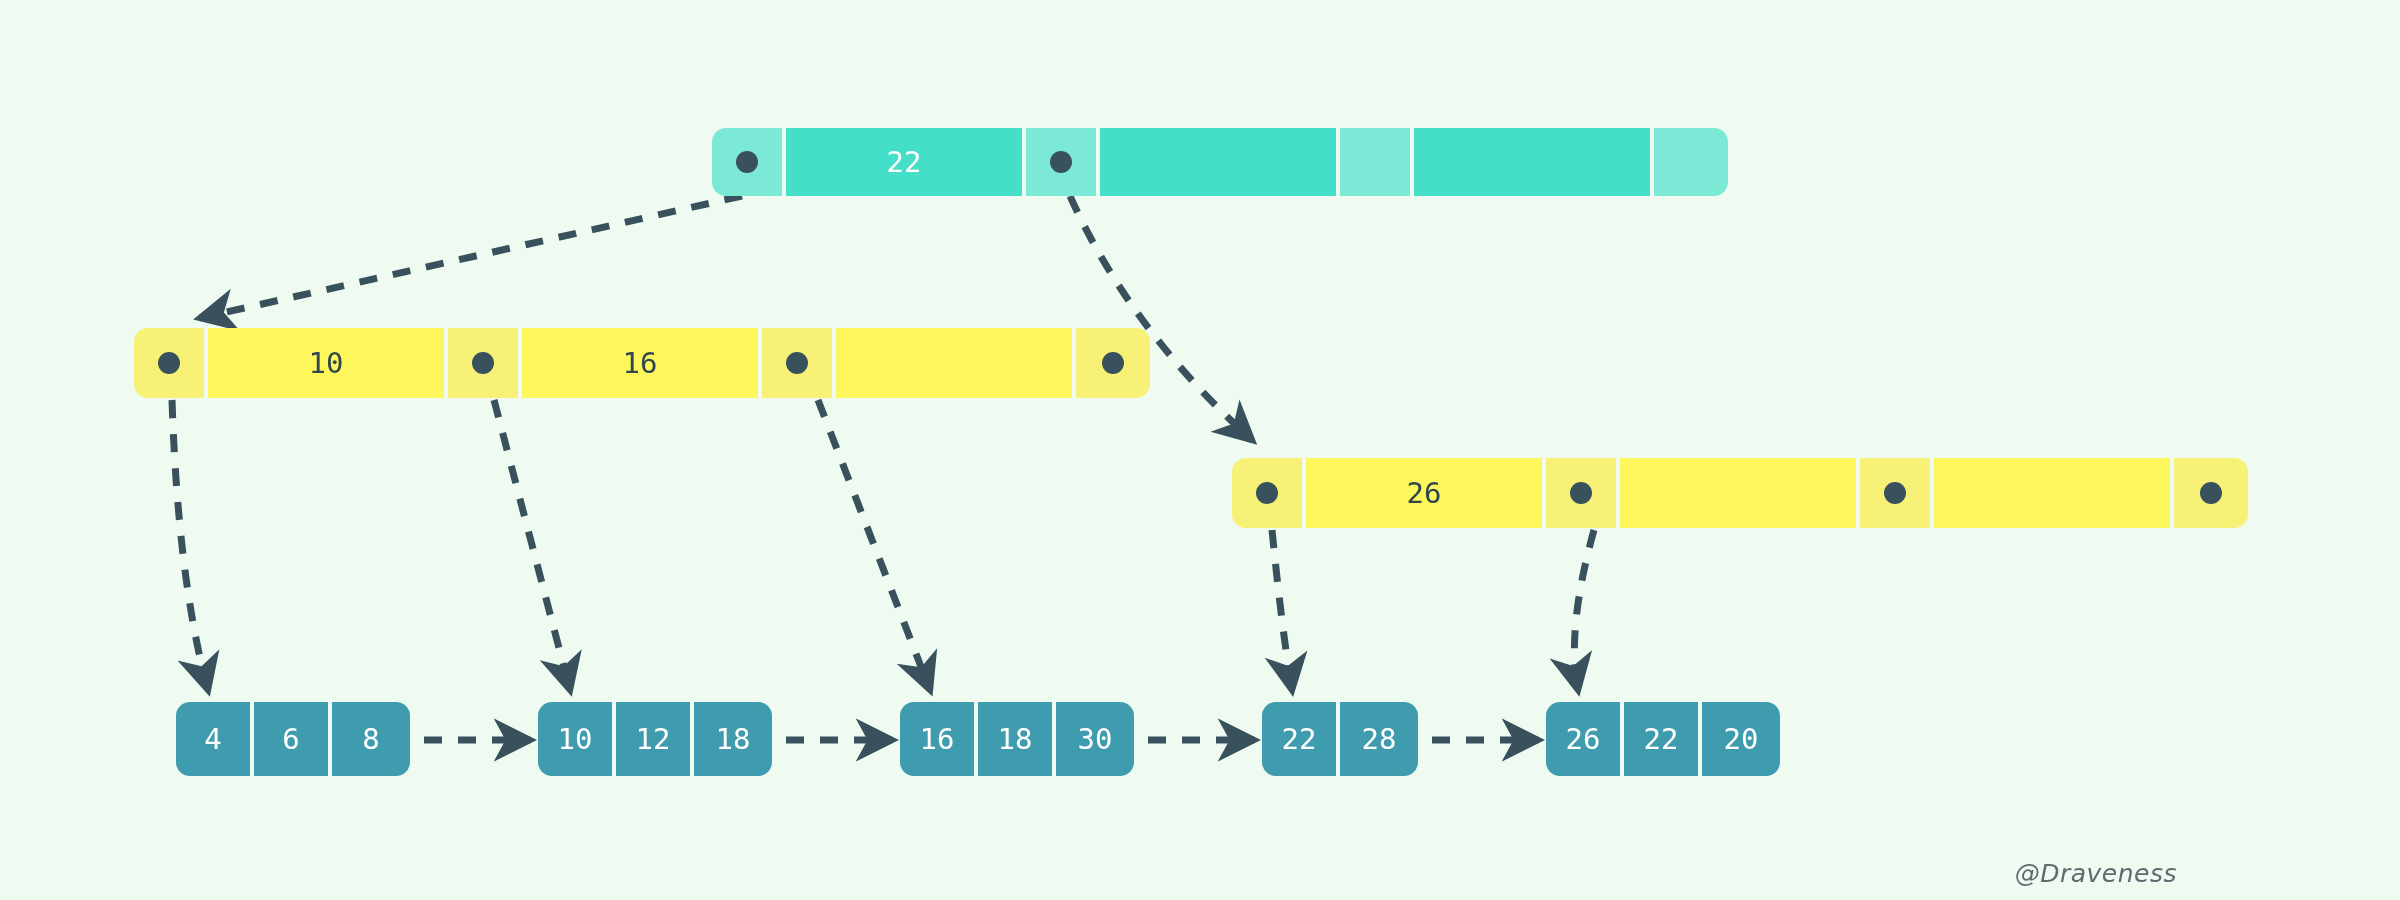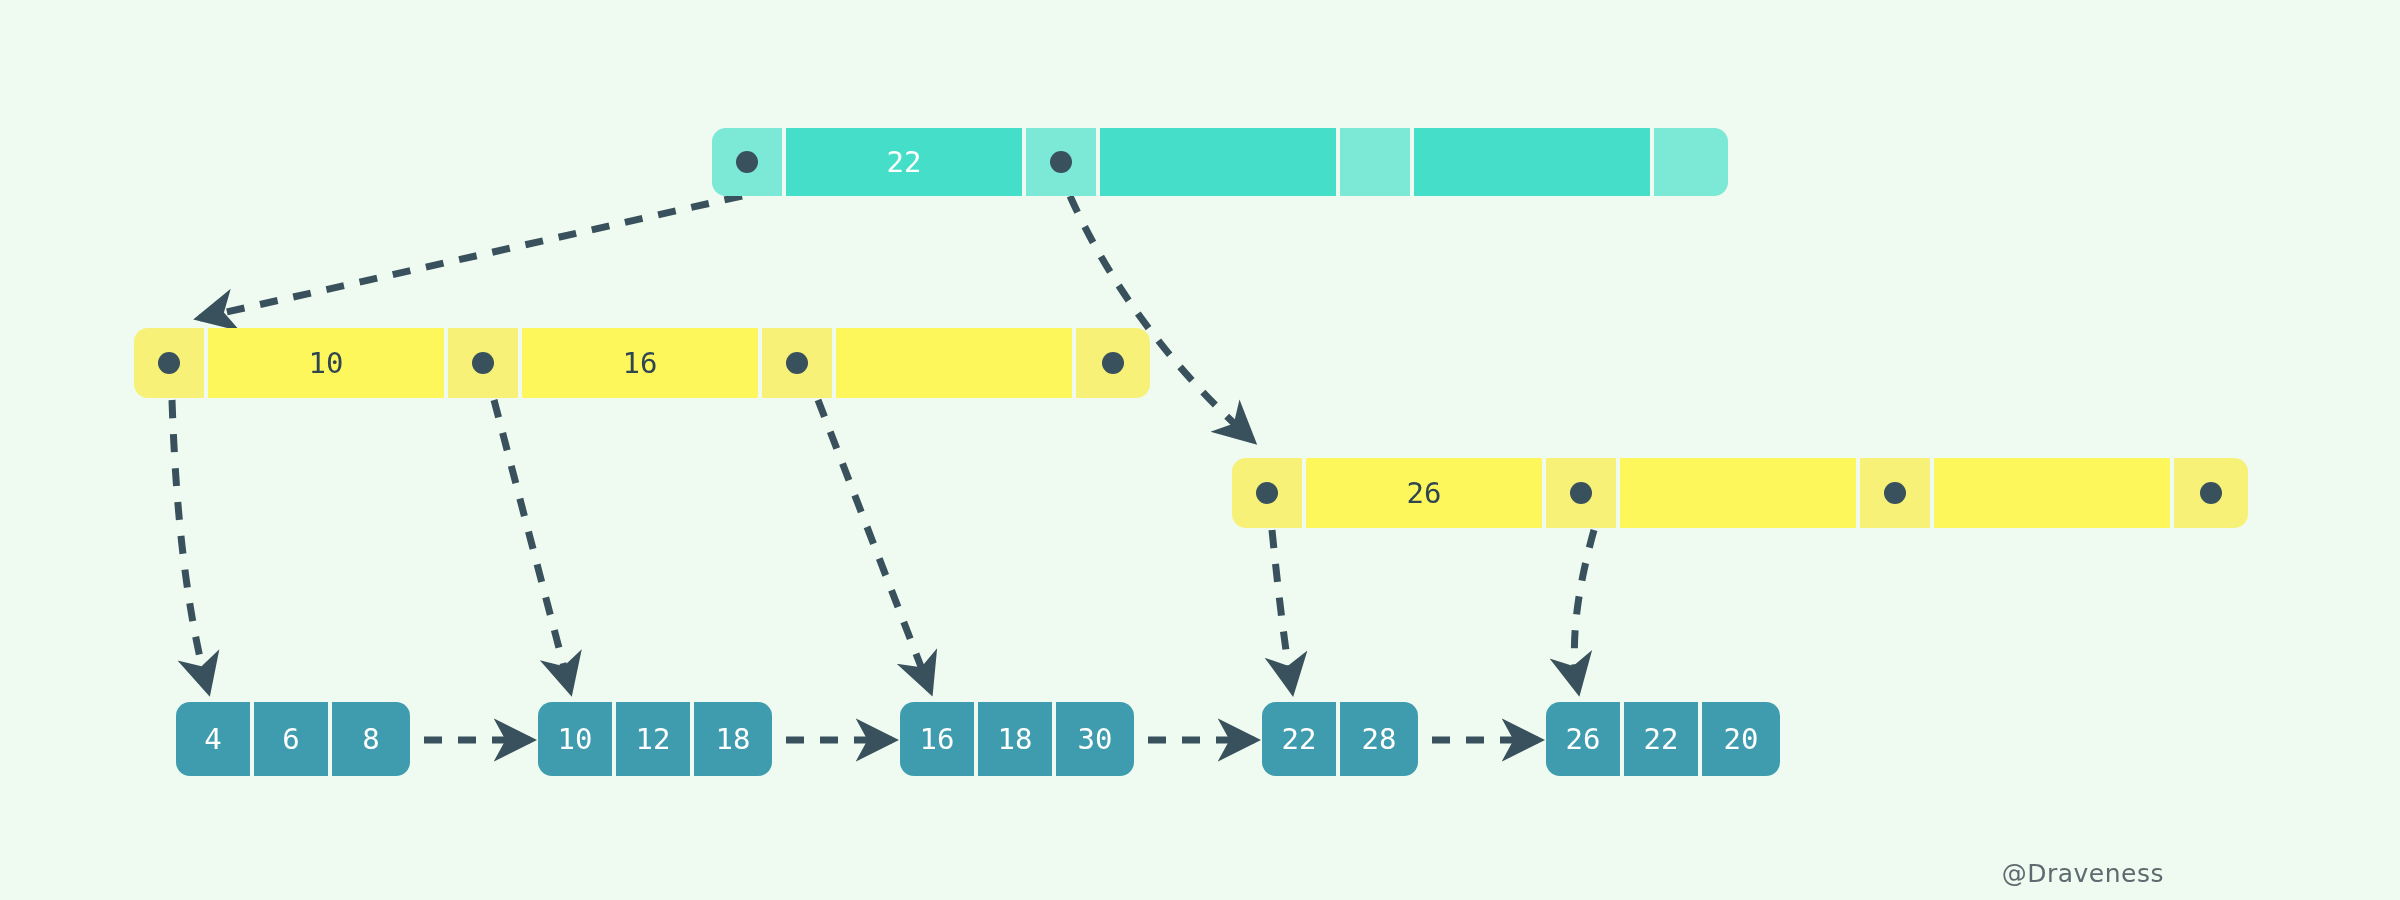--- a/index.html
+++ b/index.html
@@ -78,27 +78,28 @@
 
   .dot {
     width: 22px;
     height: 22px;
     border-radius: 50%;
     background: #39515c;
   }
 
   .watermark {
     position: absolute;
-    right: 32px;
+    right: 19px;
     bottom: 12px;
     font-family: "DejaVu Sans", "Liberation Sans", sans-serif;
     font-size: 25px;
     color: #5d6b70;
     letter-spacing: 0.5px;
     z-index: 20;
+    font-style: italic;
   }
 </style>
 </head>
 <body>
 
 <div id="stage">
 
   <svg class="arrows" viewBox="0 0 2400 900">
     <defs>
       <marker id="ah" markerWidth="7" markerHeight="7" refX="5.2" refY="3.5" orient="auto" markerUnits="strokeWidth">

